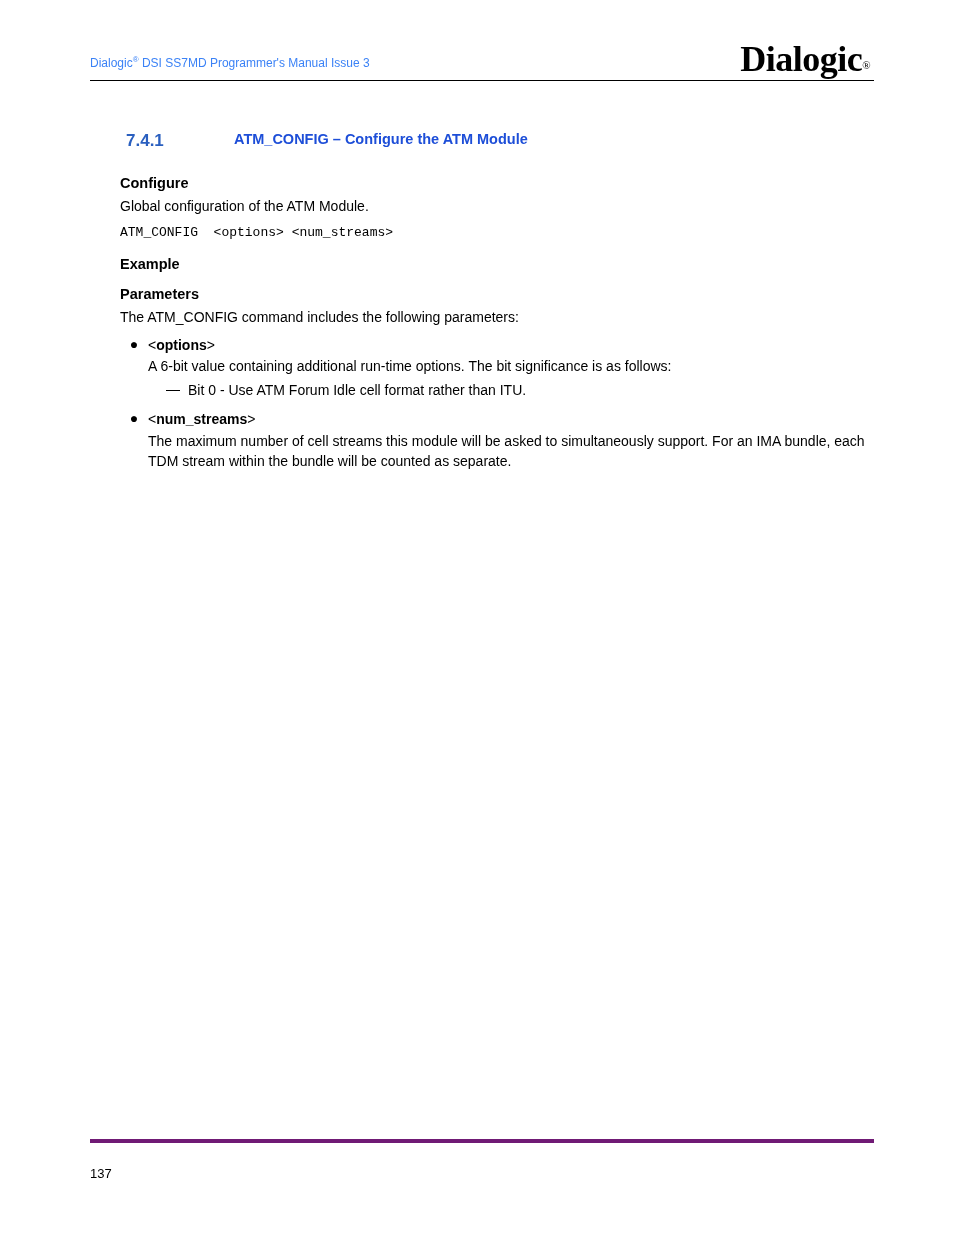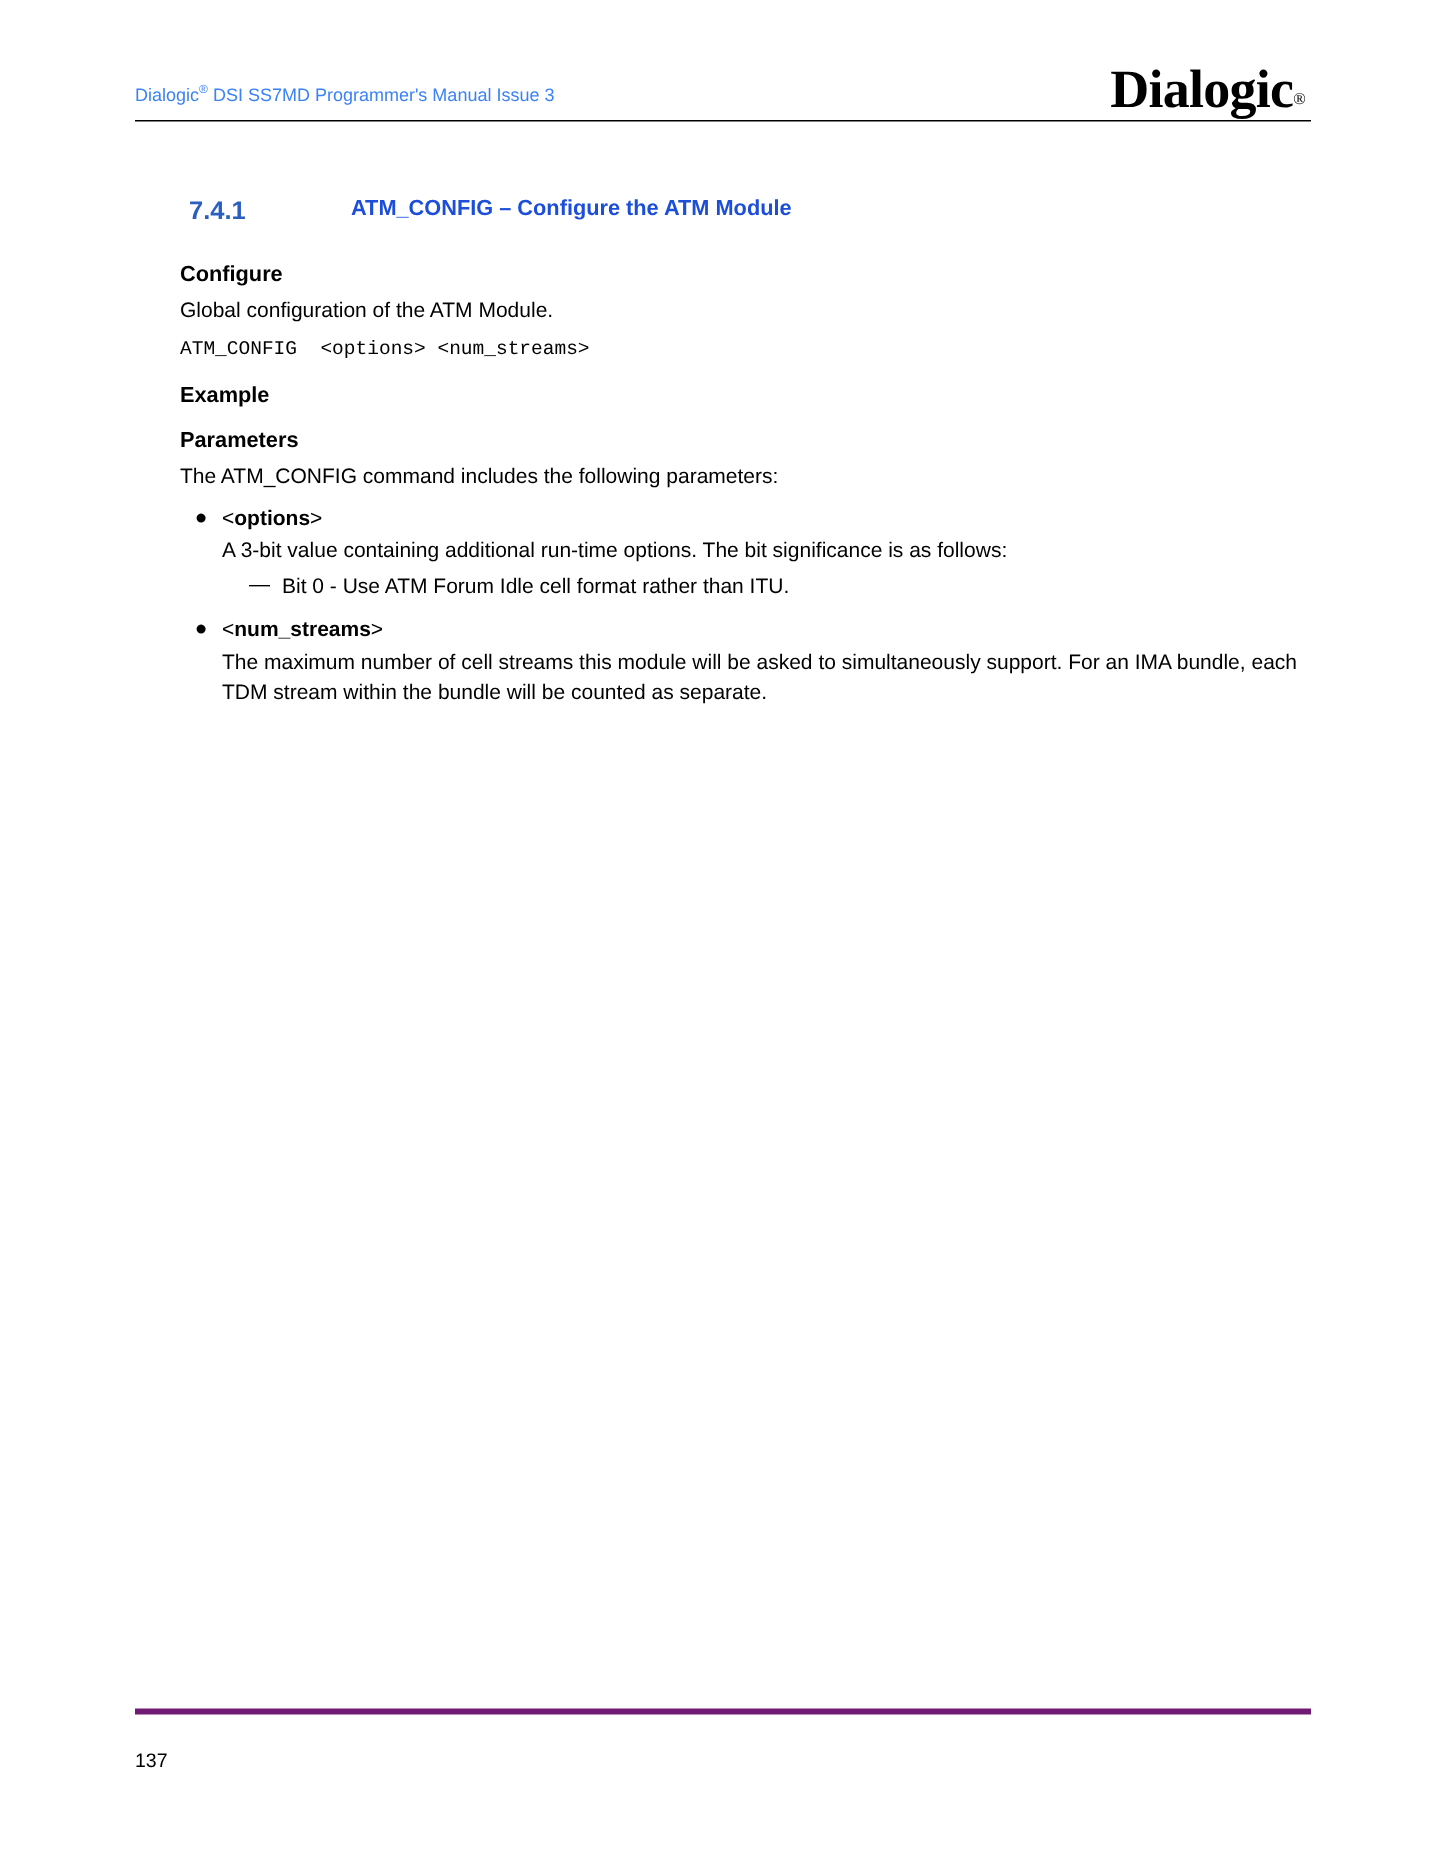--- a/index.html
+++ b/index.html
@@ -142,21 +142,21 @@
 
     <div class="sub-head">Parameters</div>
     <div class="body-text">The ATM_CONFIG command includes the following parameters:</div>
 
     <div class="bullet-item">
       <div class="bullet">●</div>
       <div class="bullet-body">
         <div class="body-text">
           <span class="angle">&lt;</span><strong>options</strong><span class="angle">&gt;</span>
         </div>
-        <div class="body-text">A 3-bit value containing additional run-time options. The bit significance is as follows:</div>
+        <div class="body-text">A 6-bit value containing additional run-time options. The bit significance is as follows:</div>
         <div class="dash-item">
           <div class="dash">—</div>
           <div class="body-text">Bit 0 - Use ATM Forum Idle cell format rather than ITU.</div>
         </div>
       </div>
     </div>
 
     <div class="bullet-item">
       <div class="bullet">●</div>
       <div class="bullet-body">

